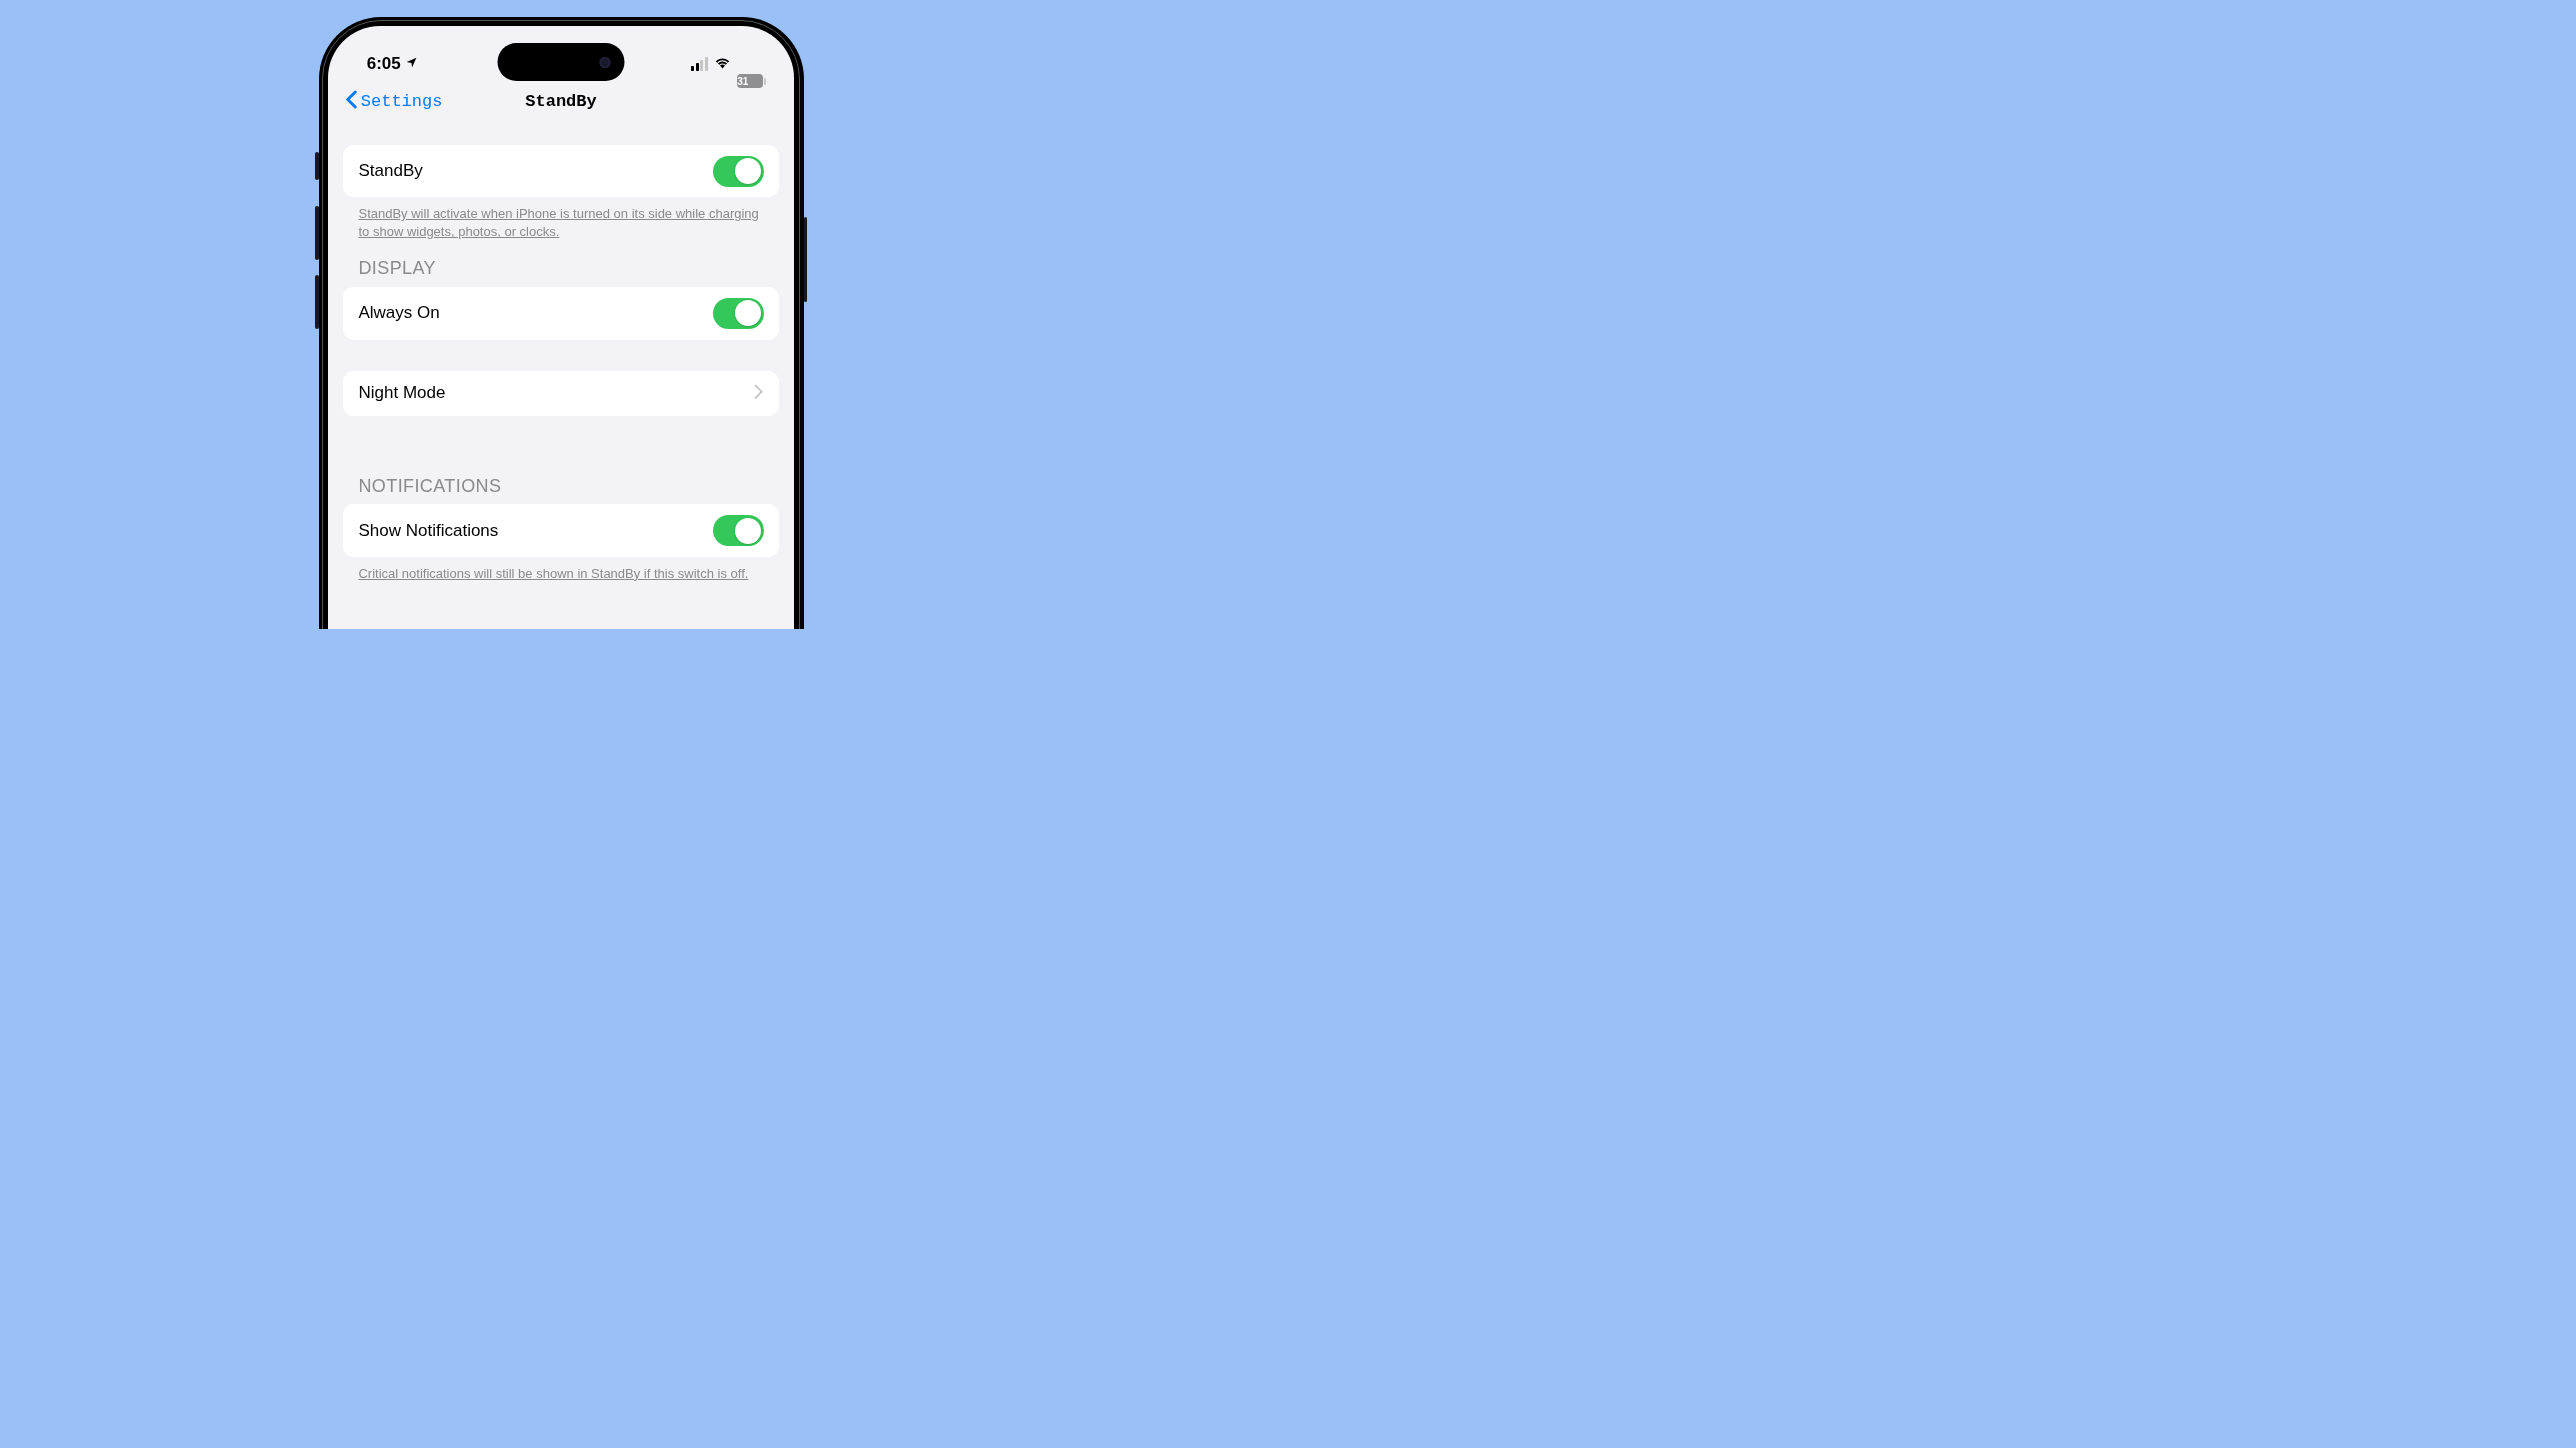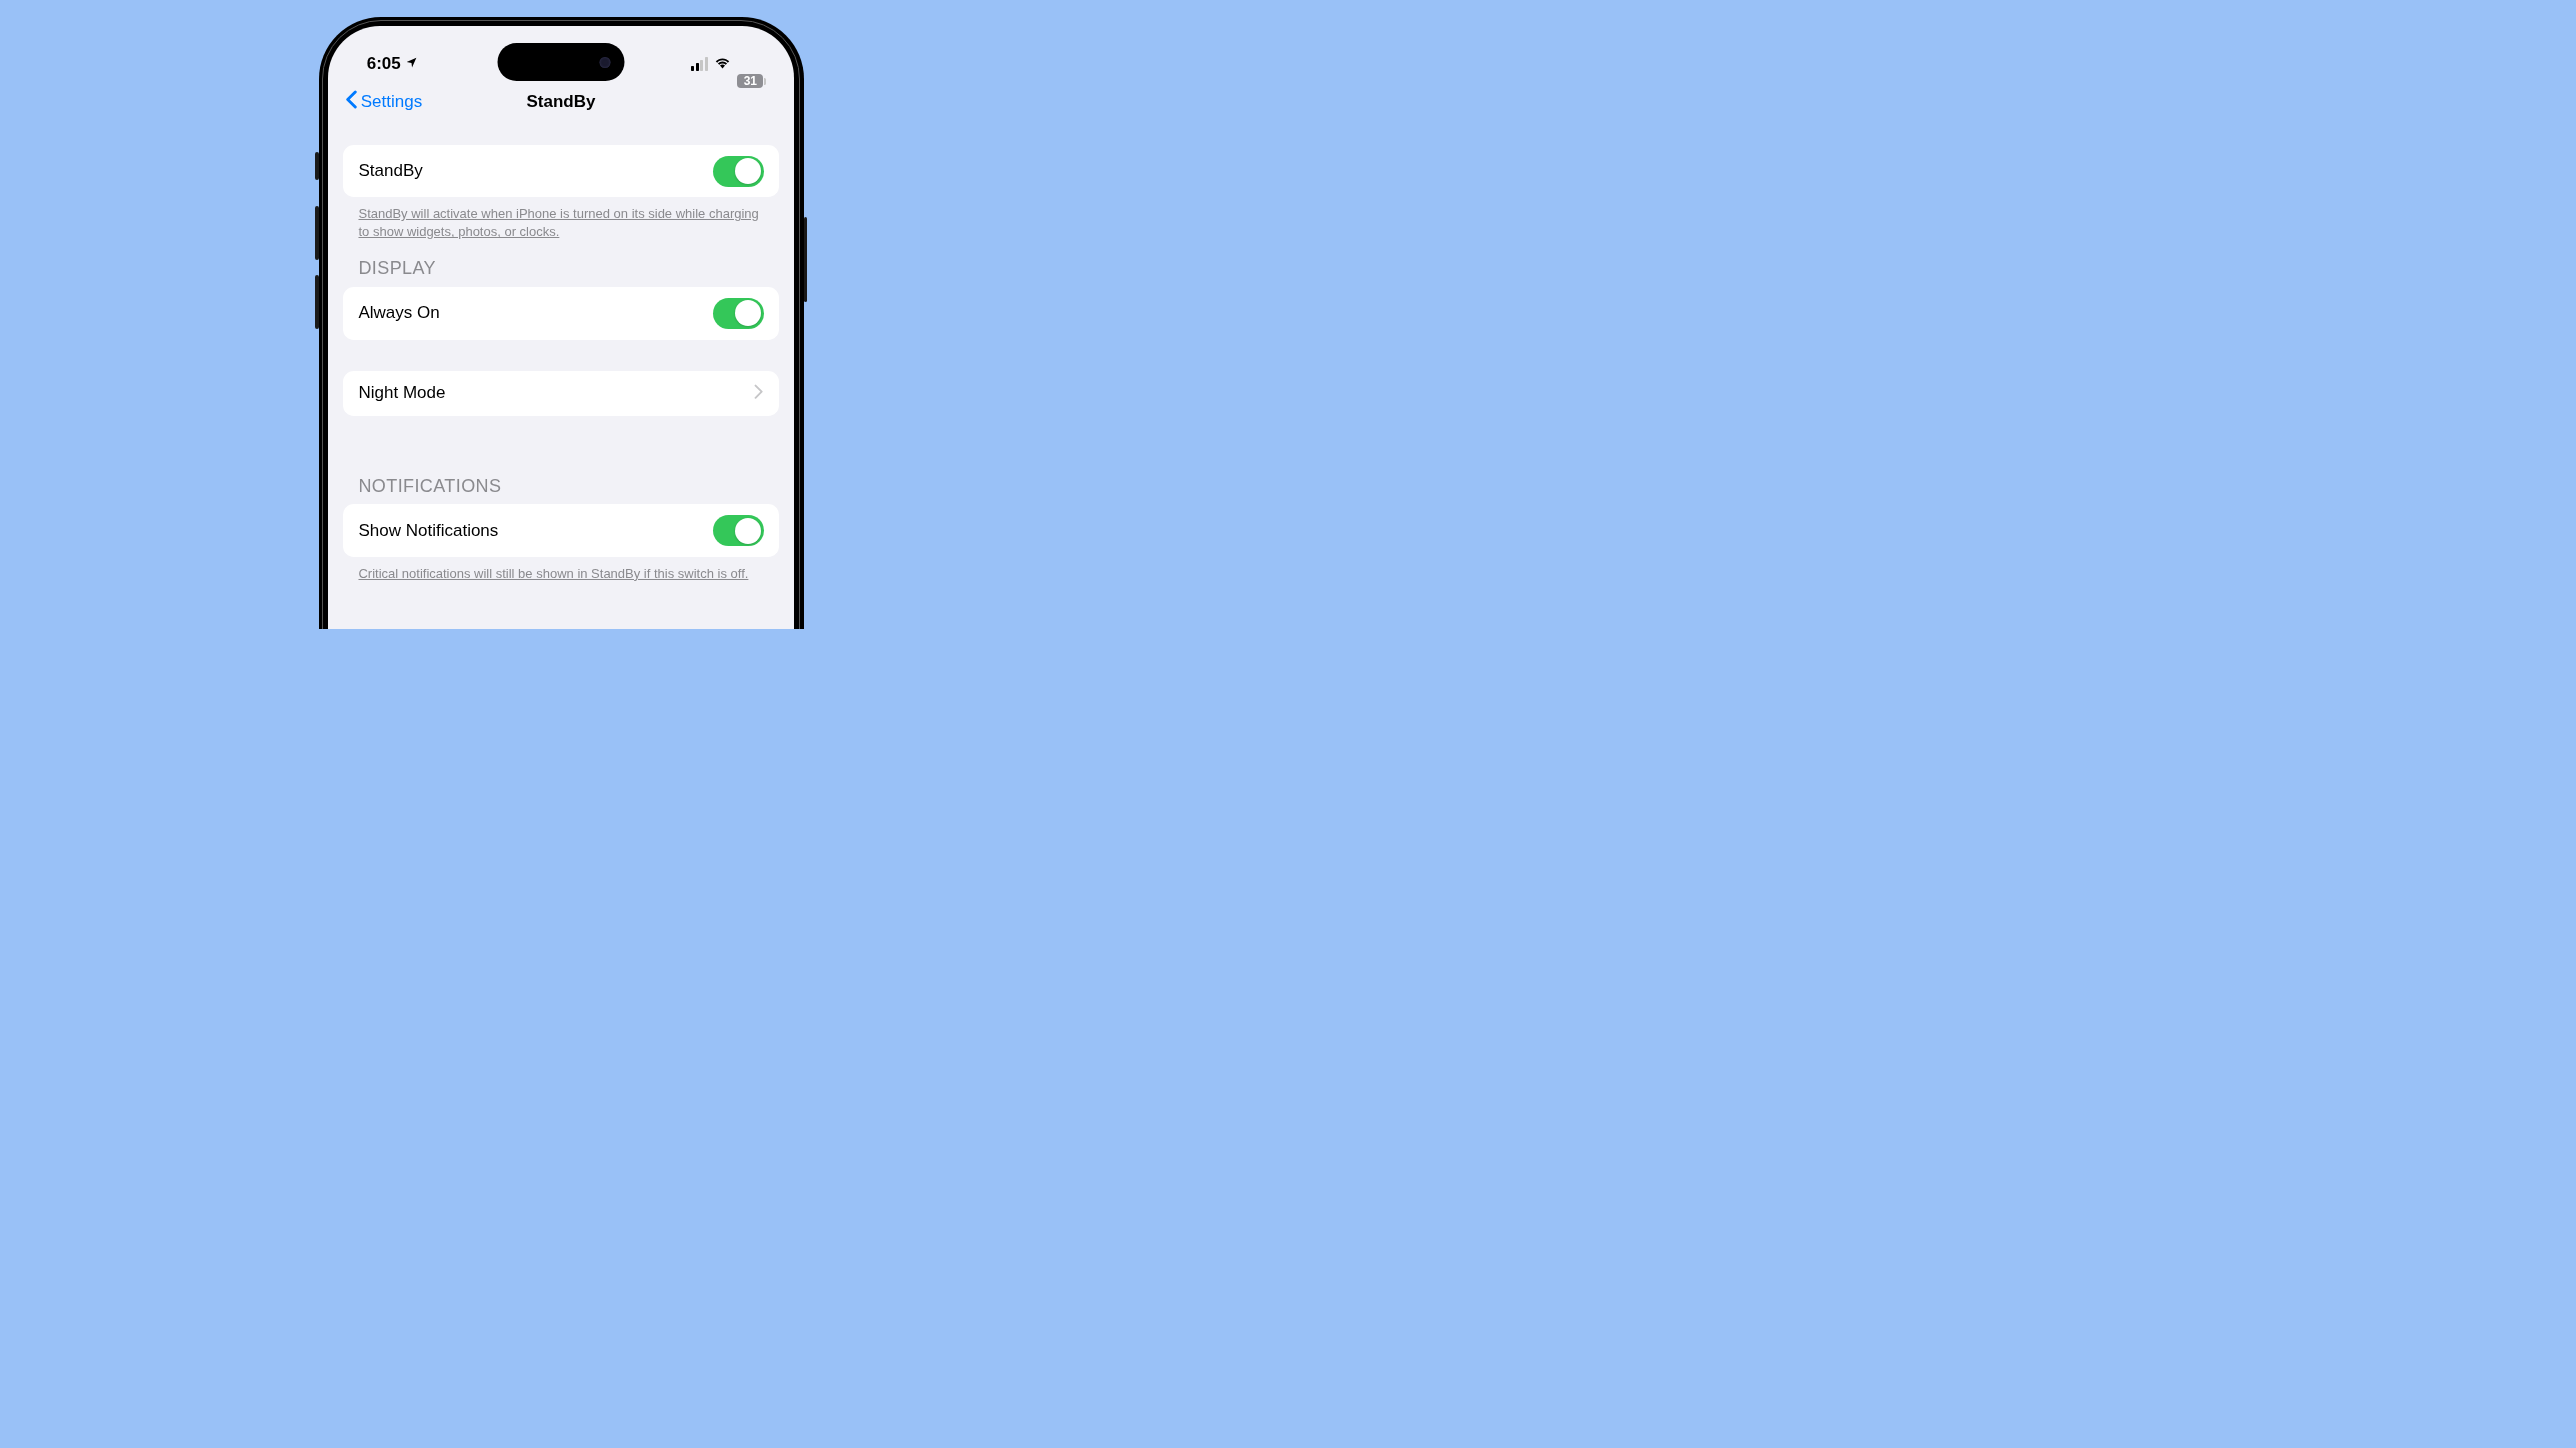--- a/index.html
+++ b/index.html
@@ -105,43 +105,43 @@
     .cellular-bar.b4 { height: 14px; background: #c6c6c6; }
     .wifi-icon svg { width: 17px; height: 14px; }
     .battery-icon {
       width: 26px;
       height: 14px;
       background: #8e8e93;
       border-radius: 3.9px;
       position: relative;
       display: flex;
       align-items: center;
-      justify-content: center;
       color: #fff;
-      font-size: 12px;
+      font-size: 10px;
       font-weight: 700;
       margin-top: 35px;
     }
     .battery-icon::after {
       content: '';
       position: absolute;
       right: -2.3px;
       top: 3.9px;
       width: 1.9px;
       height: 6.2px;
       background: #c6c6c6;
       border-radius: 0 1.5px 1.5px 0;
     }
     .nav-bar {
       display: flex;
       align-items: center;
       justify-content: center;
       position: relative;
       height: 43px;
       padding: 0 15.4px;
+      font-family: Liberation Mono, monospace;
     }
     .back-button {
       position: absolute;
       left: 17px;
       display: flex;
       align-items: center;
       gap: 3.1px;
       color: #007aff;
       font-size: 17px;
       cursor: pointer;

